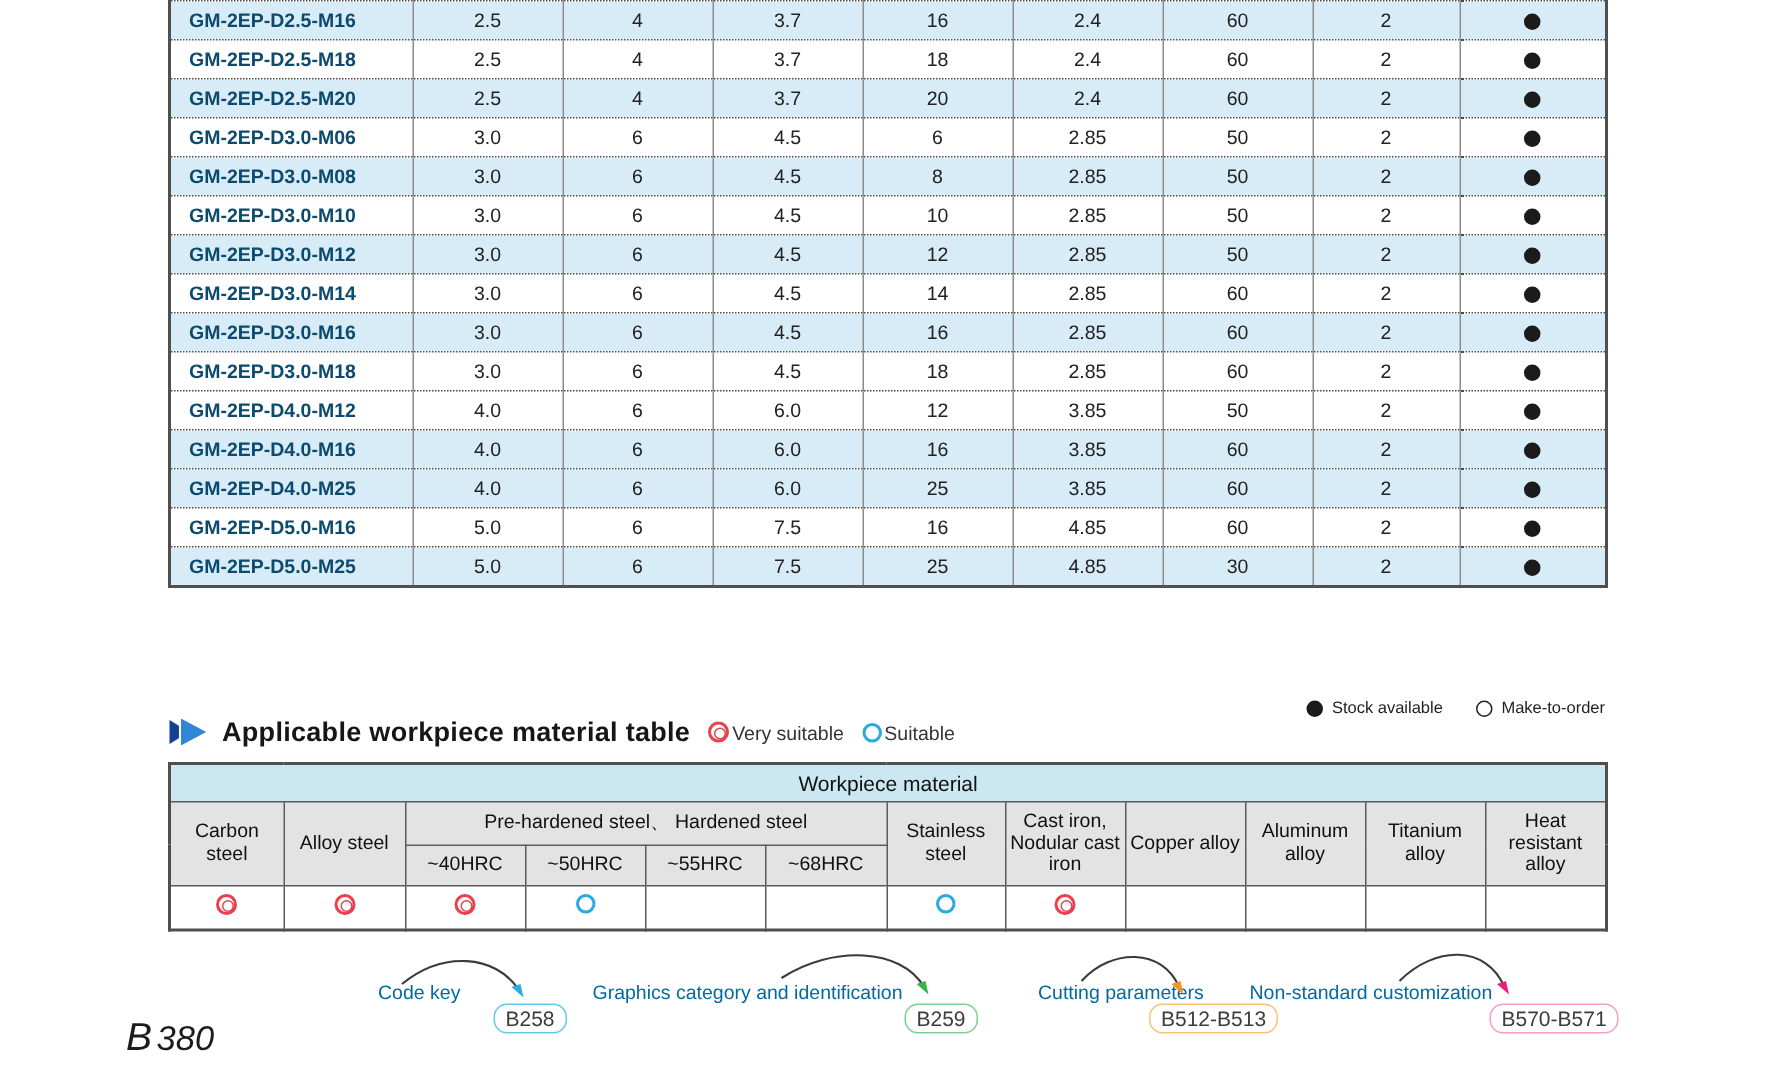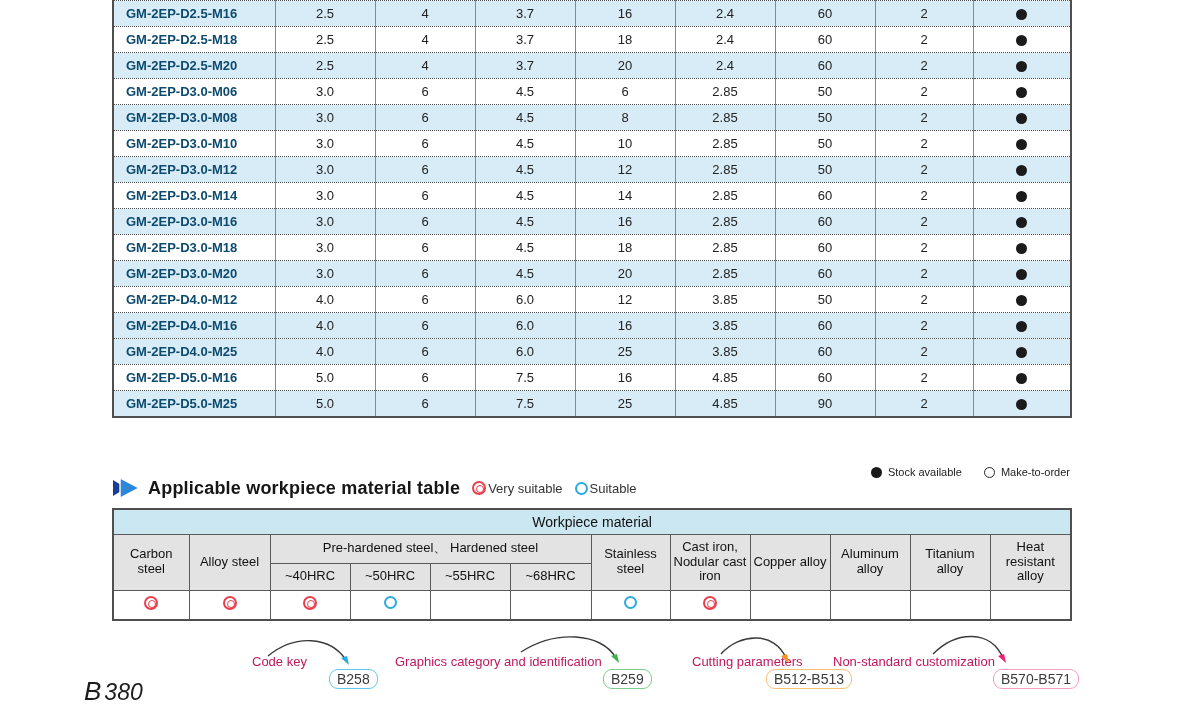--- a/index.html
+++ b/index.html
@@ -63,21 +63,21 @@
     border: 1px solid #5a5a5a; text-align: center; vertical-align: middle;
     font-size: 13px; font-weight: normal; color: #111; line-height: 1.15;
   }
   table.wp .title-cell { height: 25px; background: #cbe7f2; font-size: 14px; }
   table.wp th { background: #e3e3e3; padding: 2px 1px; }
   table.wp tr.hdr1 th { height: 29px; }
   table.wp tr.hdr2 th { height: 27px; }
   table.wp tr.data td { height: 30px; background: #ffffff; }
 
   
-  .f-label { position: absolute; font-size: 13px; color: #be185d; white-space: nowrap; }
+  .f-label { position: absolute; font-size: 13px; color: #0369a1; white-space: nowrap; }
   .f-badge {
     position: absolute; font-size: 14px; color: #3c3c3c; background: #fff;
     border-radius: 9px; padding: 0px 7px; height: 20px; line-height: 18px;
     white-space: nowrap;
   }
   .f-arrow { position: absolute; pointer-events: none; }
   .b-cyan   { border: 1.5px solid #62c8ea; }
   .b-green  { border: 1.5px solid #7ccf8e; }
   .b-orange { border: 1.5px solid #f8c273; }
   .b-pink   { border: 1.5px solid #f59ec6; }
@@ -206,31 +206,20 @@
           <td class="model">GM-2EP-D3.0-M18</td>
           <td>3.0</td>
           <td>6</td>
           <td>4.5</td>
           <td>18</td>
           <td>2.85</td>
           <td>60</td>
           <td>2</td>
           <td><span class="dot"></span></td>
         </tr>
-        <tr class="alt">
-          <td class="model">GM-2EP-D3.0-M20</td>
-          <td>3.0</td>
-          <td>6</td>
-          <td>4.5</td>
-          <td>20</td>
-          <td>2.85</td>
-          <td>60</td>
-          <td>2</td>
-          <td><span class="dot"></span></td>
-        </tr>
         <tr>
           <td class="model">GM-2EP-D4.0-M12</td>
           <td>4.0</td>
           <td>6</td>
           <td>6.0</td>
           <td>12</td>
           <td>3.85</td>
           <td>50</td>
           <td>2</td>
           <td><span class="dot"></span></td>
@@ -268,21 +257,21 @@
           <td>2</td>
           <td><span class="dot"></span></td>
         </tr>
         <tr class="alt">
           <td class="model">GM-2EP-D5.0-M25</td>
           <td>5.0</td>
           <td>6</td>
           <td>7.5</td>
           <td>25</td>
           <td>4.85</td>
-          <td>90</td>
+          <td>30</td>
           <td>2</td>
           <td><span class="dot"></span></td>
         </tr>
       </tbody>
   </table>
 </div>
 
 <div class="stock-leg">
   <span class="item">
     <span class="dot"></span>

